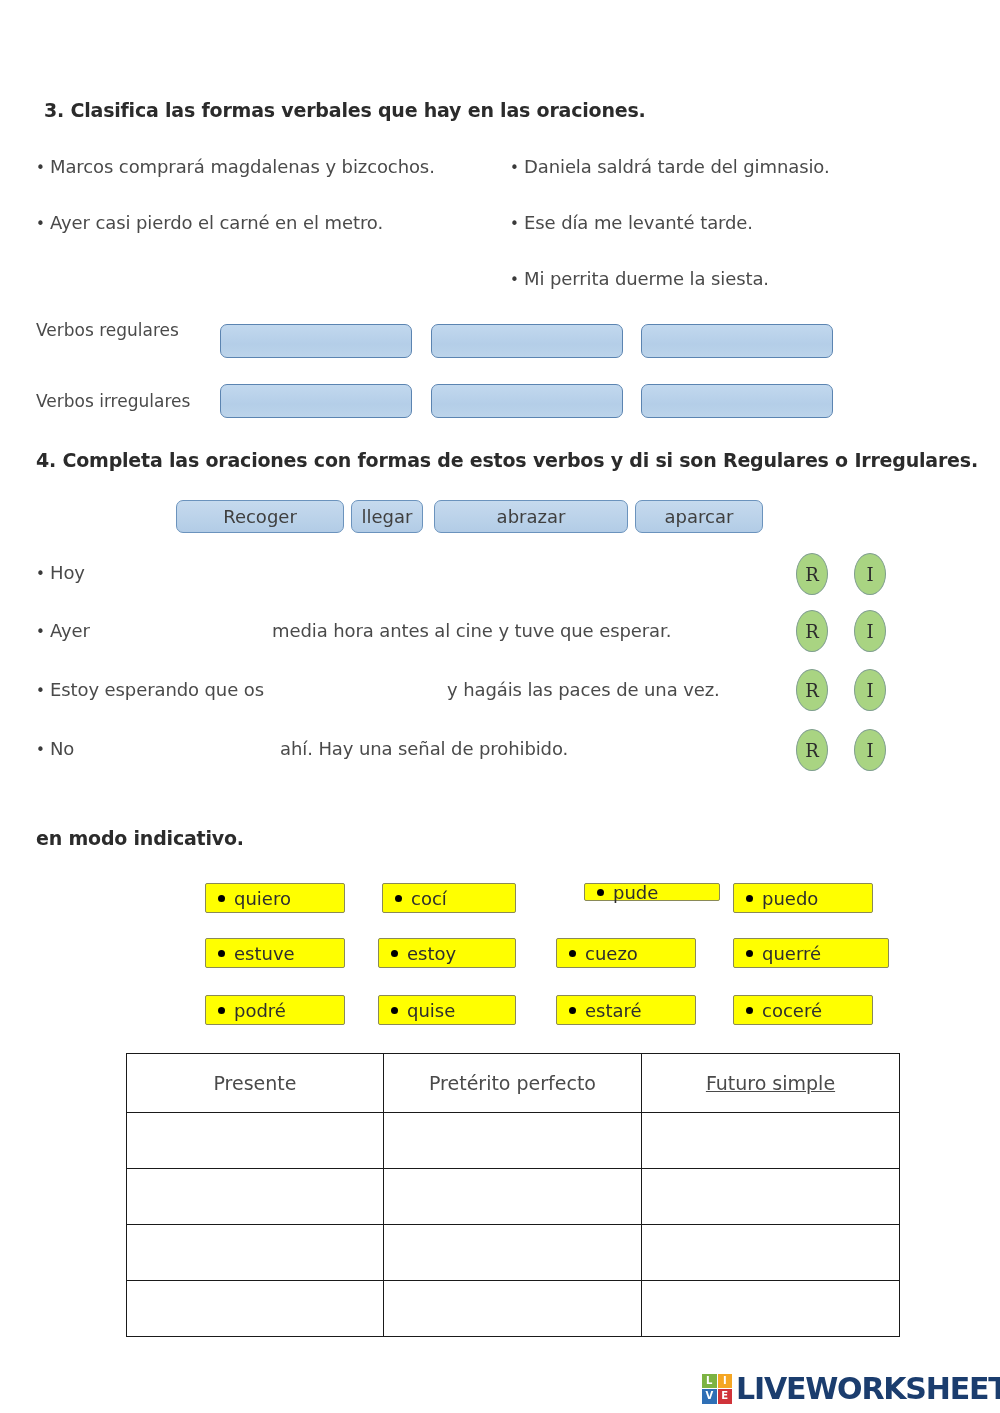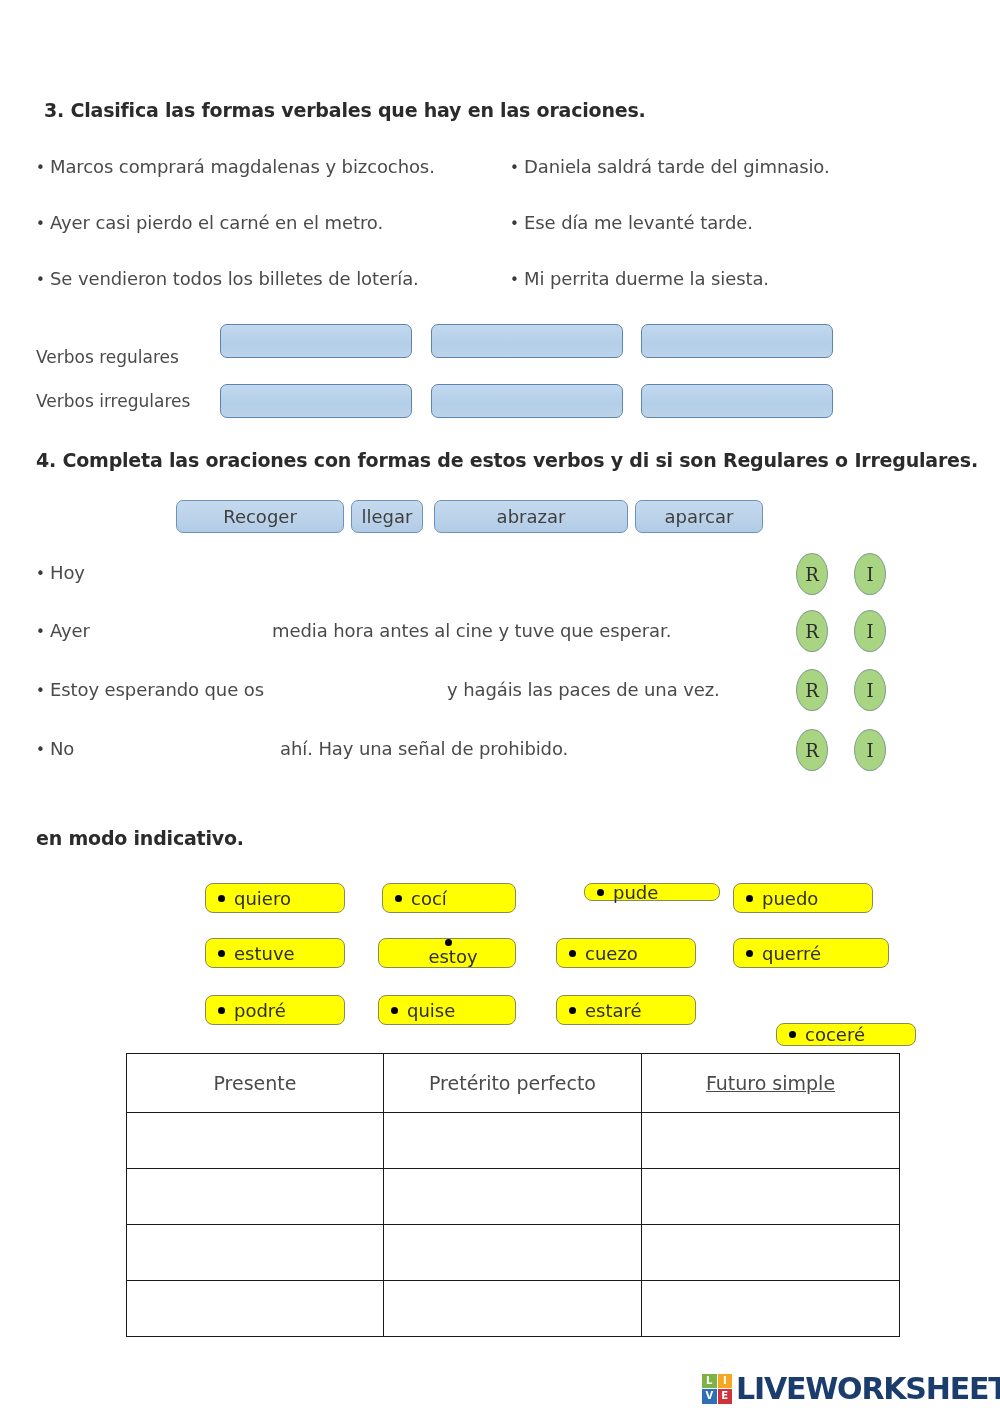--- a/index.html
+++ b/index.html
@@ -76,21 +76,21 @@
     font-size: 18px;
     color: #3f3f3f;
     white-space: nowrap;
   }
 
   
   .yellow-chip {
     position: absolute;
     background: #ffff00;
     border: 1.5px solid #8a8a57;
-    border-radius: 8px;
+    border-radius: 2px;
     box-sizing: border-box;
     display: flex;
     align-items: center;
     padding-left: 12px;
     font-family: "DejaVu Sans", sans-serif;
     font-size: 18px;
     color: #2e2e2e;
     white-space: nowrap;
   }
   .yellow-chip .dot {
@@ -184,35 +184,32 @@
 <div class="page">
 
   <div class="q-title" style="position:absolute; left:44px; top:98px;">3. Clasifica las formas verbales que hay en las oraciones.</div>
 
   <div class="sentence" style="position:absolute; left:36px; top:156px;">
     <span class="bullet">•</span><span>Marcos comprará magdalenas y bizcochos.</span>
   </div>
   <div class="sentence" style="position:absolute; left:36px; top:212px;">
     <span class="bullet">•</span><span>Ayer casi pierdo el carné en el metro.</span>
   </div>
-  <div class="sentence" style="position:absolute; left:36px; top:268px;">
-    <span class="bullet">•</span><span>Se vendieron todos los billetes de lotería.</span>
-  </div>
 
   <div class="sentence" style="position:absolute; left:510px; top:156px;">
     <span class="bullet">•</span><span>Daniela saldrá tarde del gimnasio.</span>
   </div>
   <div class="sentence" style="position:absolute; left:510px; top:212px;">
     <span class="bullet">•</span><span>Ese día me levanté tarde.</span>
   </div>
   <div class="sentence" style="position:absolute; left:510px; top:268px;">
     <span class="bullet">•</span><span>Mi perrita duerme la siesta.</span>
   </div>
 
-  <div class="label-text" style="position:absolute; left:36px; top:347px;text-align:right;">Verbos regulares</div>
+  <div class="label-text" style="position:absolute; left:36px; top:320px;text-align:right;">Verbos regulares</div>
   <input class="blue-box" type="text" style="left: 220px; top: 324px; width: 192px; height: 34px;" value="">
   <input class="blue-box" type="text" style="left: 431px; top: 324px; width: 192px; height: 34px;" value="">
   <input class="blue-box" type="text" style="left: 641px; top: 324px; width: 192px; height: 34px;" value="">
 
   <div class="label-text" style="position:absolute; left:36px; top:391px;">Verbos irregulares</div>
   <input class="blue-box" type="text" style="left: 220px; top: 384px; width: 192px; height: 34px;" value="">
   <input class="blue-box" type="text" style="left: 431px; top: 384px; width: 192px; height: 34px;" value="">
   <input class="blue-box" type="text" style="left: 641px; top: 384px; width: 192px; height: 34px;" value="">
 
   <div class="q-title" style="position:absolute; left:36px; top:448px;">4. Completa las oraciones con formas de estos verbos y di si son Regulares o Irregulares.</div>
@@ -265,21 +262,21 @@
   </div>
   <div class="yellow-chip" style="left:733px; top:883px; width:140px; height:30px;">
     <span class="dot"></span>
       <span>puedo</span>
   </div>
 
   <div class="yellow-chip" style="left:205px; top:938px; width:140px; height:30px;">
     <span class="dot"></span>
       <span>estuve</span>
   </div>
-  <div class="yellow-chip" style="left:378px; top:938px; width:138px; height:30px;flex-direction:column;">
+  <div class="yellow-chip" style="left:378px; top:938px; width:138px; height:30px;">
     <span class="dot"></span>
       <span>estoy</span>
   </div>
   <div class="yellow-chip" style="left:556px; top:938px; width:140px; height:30px;">
     <span class="dot"></span>
       <span>cuezo</span>
   </div>
   <div class="yellow-chip" style="left:733px; top:938px; width:156px; height:30px;">
     <span class="dot"></span>
       <span>querré</span>
@@ -290,21 +287,21 @@
       <span>podré</span>
   </div>
   <div class="yellow-chip" style="left:378px; top:995px; width:138px; height:30px;">
     <span class="dot"></span>
       <span>quise</span>
   </div>
   <div class="yellow-chip" style="left:556px; top:995px; width:140px; height:30px;">
     <span class="dot"></span>
       <span>estaré</span>
   </div>
-  <div class="yellow-chip" style="left:776px; top:995px; width:140px; height:23px;margin-top:28px;">
+  <div class="yellow-chip" style="left:733px; top:995px; width:140px; height:30px;">
     <span class="dot"></span>
       <span>coceré</span>
   </div>
 
   <table class="cls-table" style="left:126px; top:1053px; width:770px;">
     <thead>
       <tr>
         <th style="width:256px;">Presente</th>
         <th style="width:257px;">Pretérito perfecto</th>
         <th style="width:257px;text-decoration:underline;">Futuro simple</th>

